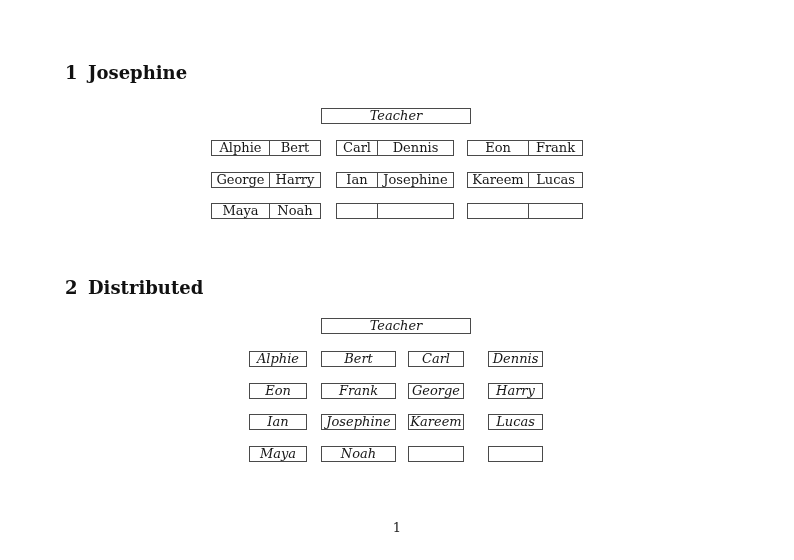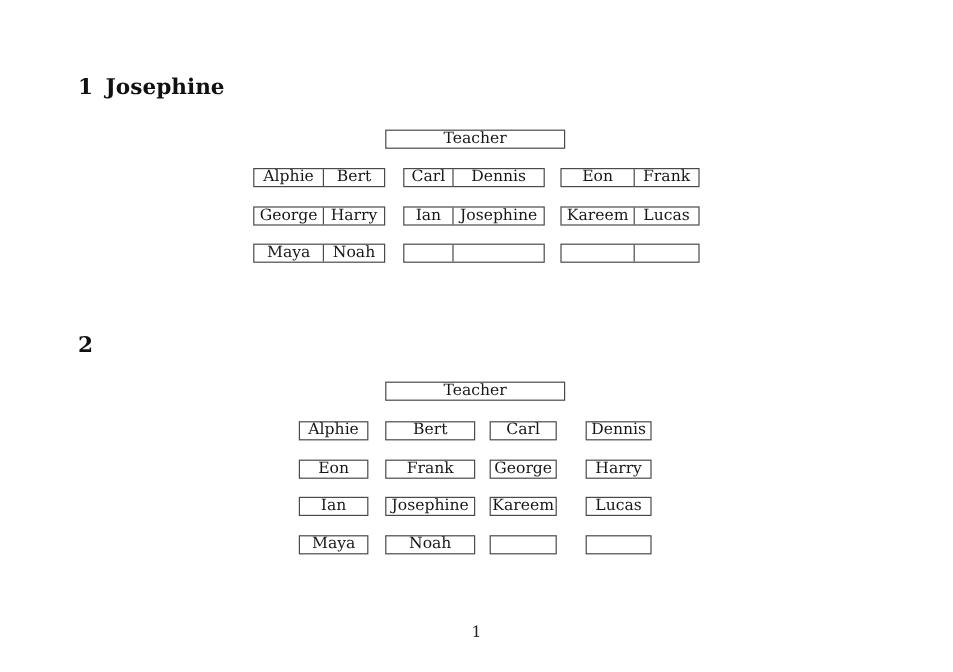--- a/index.html
+++ b/index.html
@@ -31,20 +31,21 @@
     height:16px;
     border:1px solid #4a4a4a;
     background:#ffffff;
     display:flex;
     align-items:center;
     justify-content:center;
     font-size:13px;
     line-height:14px;
     color:#161616;
     white-space:nowrap;
+    font-style:italic;
   }
 
   .pairbox {
     position:absolute;
     height:16px;
     border:1px solid #4a4a4a;
     background:#ffffff;
     display:flex;
   }
   .pairbox .cell {
@@ -131,20 +132,21 @@
     <div class="cell c1"></div>
     <div class="cell c2"></div>
   </div>
   <div class="pairbox gC crow3">
     <div class="cell c1"></div>
     <div class="cell c2"></div>
   </div>
 
   <div class="sec-heading" style="top:278px">
     <span class="sec-num">2</span>
+    <span class="sec-title">Distributed</span>
   </div>
 
   <div class="tbox teacher2">Teacher</div>
 
   <div class="tbox d1 drow1">Alphie</div>
   <div class="tbox d2 drow1">Bert</div>
   <div class="tbox d3 drow1">Carl</div>
   <div class="tbox d4 drow1">Dennis</div>
 
   <div class="tbox d1 drow2">Eon</div>

